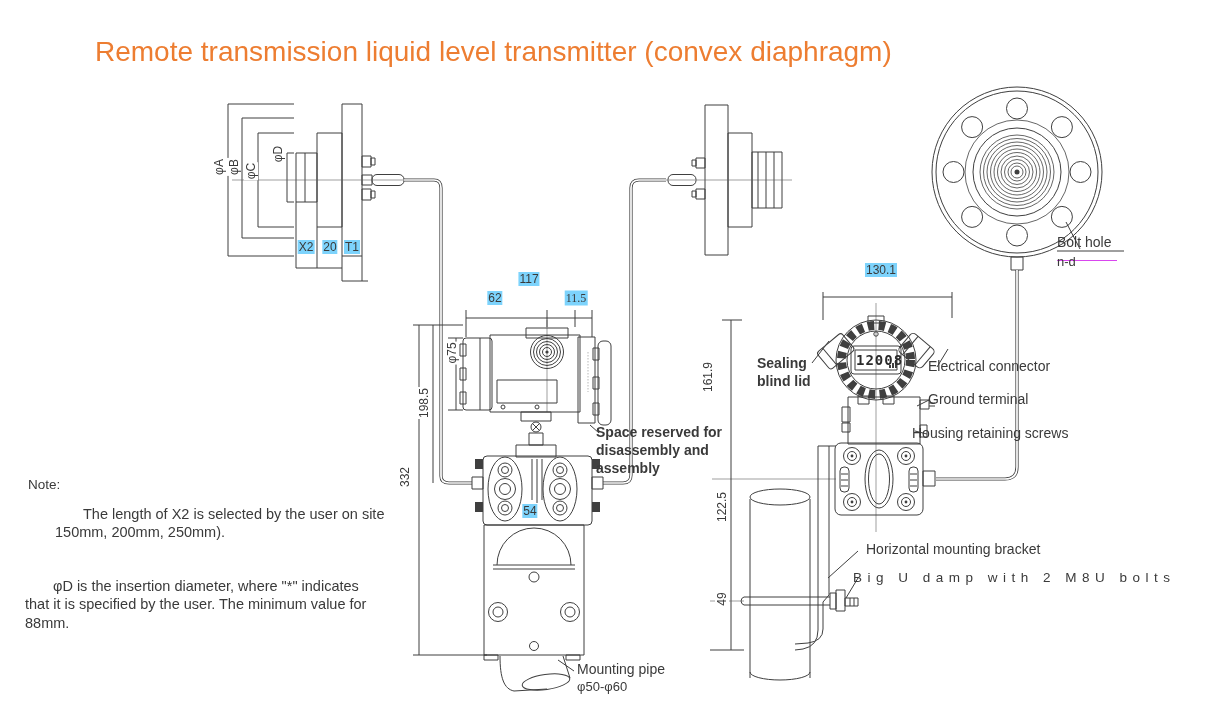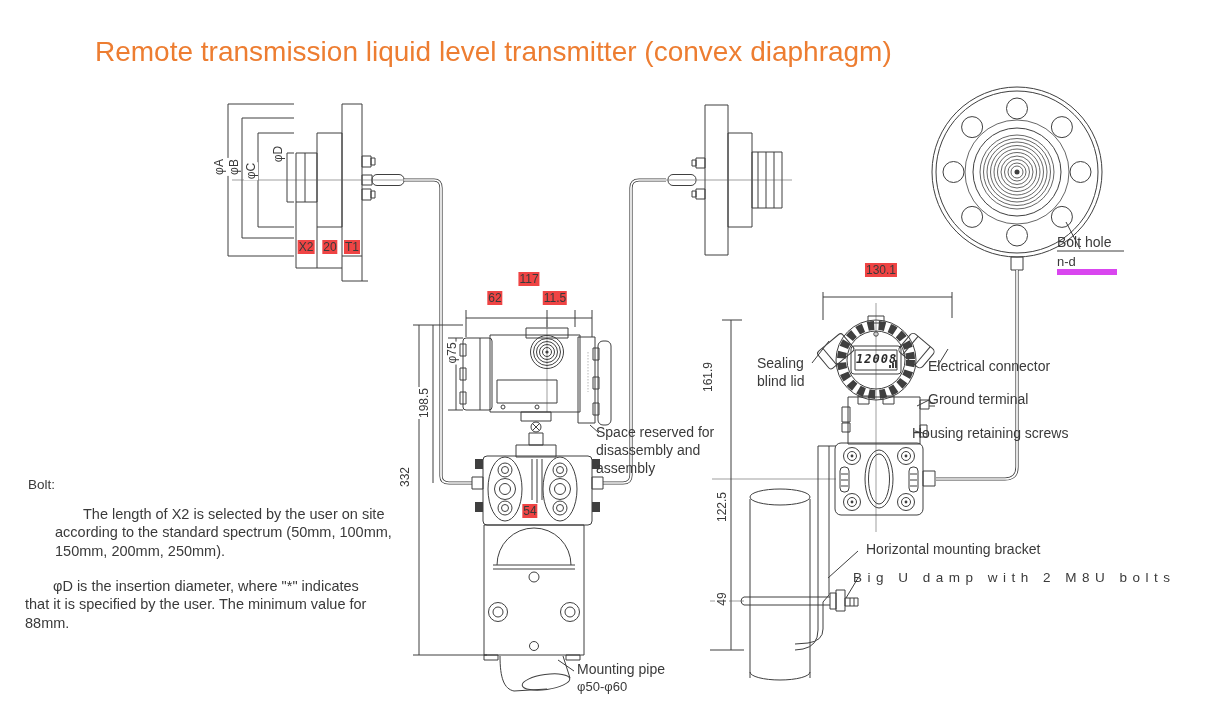--- a/index.html
+++ b/index.html
@@ -10,28 +10,28 @@
   svg .f{fill:#3f3f3f;stroke:none;}
   svg .thin{stroke-width:.6;stroke:#5f5f5f;}
   svg .hair{stroke-width:.8;}
   svg .tube-o{stroke-width:3.2;}
   svg .tube-i{stroke:#fff;stroke-width:1.7;}
   svg .ribs{stroke-width:9;stroke-dasharray:6.5 4.5;}
   svg .mut{stroke:#9a9a9a;stroke-width:.7;stroke-dasharray:1.5 1.5;}
   .abs{position:absolute;}
   #title{left:95px;top:36px;font-size:28px;letter-spacing:0;}
   .lbl{position:absolute;font-size:14px;line-height:1.28;white-space:nowrap;}
-  .lblw{white-space:normal;}
-  .dim{position:absolute;font-size:12px;white-space:nowrap;background:#ef4444;
+  .lblw{white-space:normal;font-weight:bold;}
+  .dim{position:absolute;font-size:12px;white-space:nowrap;background:#7dd3fc;
        transform:translate(-50%,-50%);padding:0 1px;}
   .dimr{position:absolute;font-size:12px;white-space:nowrap;background:#fff;
        transform:translate(-50%,-50%) rotate(-90deg);padding:0 1px;}
-  .underlined{border-bottom:6px solid #d946ef;padding:0 6px 17px 0;}
+  .underlined{border-bottom:1px solid #d946ef;padding:0 6px 8px 0;}
   #lcd{position:absolute;left:856px;top:352px;width:37px;text-align:center;
-       font-family:"DejaVu Sans Mono",monospace;font-style:italic;font-size:12px;
+       font-family:"DejaVu Sans Mono",monospace;font-size:14px;
        font-weight:bold;color:#2a2a2a;letter-spacing:1px;}
   #u-bolt-label{letter-spacing:5.5px;font-size:13.5px;}
   .note{position:absolute;font-size:14.5px;line-height:18.3px;}
   .note .ind{text-indent:28px;}
 </style>
 </head>
 <body>
 
 <svg width="1211" height="710">
 
@@ -326,21 +326,21 @@
 <div class="dimr" style="left:219px;top:167px;">φA</div>
 <div class="dimr" style="left:234px;top:167px;">φB</div>
 <div class="dimr" style="left:251px;top:171px;">φC</div>
 <div class="dimr" style="left:278px;top:154px;">φD</div>
 <div class="dim" style="left:306px;top:247px;">X2</div>
 <div class="dim" style="left:330px;top:247px;">20</div>
 <div class="dim" style="left:352px;top:247px;">T1</div>
 
 <div class="dim" style="left:529px;top:279px;">117</div>
 <div class="dim" style="left:495px;top:298px;">62</div>
-<div class="dim" style="left:555px;top:298px;">11.5</div>
+<div class="dim" style="left:576px;top:298px;font-family:Liberation Serif, serif;">11.5</div>
 <div class="dimr" style="left:452px;top:353px;">φ75</div>
 <div class="dimr" style="left:424px;top:403px;">198.5</div>
 <div class="dimr" style="left:405px;top:477px;">332</div>
 <div class="dim" style="left:530px;top:511px;">54</div>
 
 <div class="lbl lblw" style="left:596px;top:424px;width:130px;">Space reserved for disassembly and assembly</div>
 <div class="lbl" style="left:577px;top:661px;">Mounting pipe</div>
 <div class="lbl" style="left:577px;top:679px;font-size:13px;">φ50-φ60</div>
 
 <div class="lbl underlined" style="left:1057px;top:234px;">Bolt hole</div>
@@ -353,23 +353,22 @@
 
 <div id="lcd">12008</div>
 
 <div class="lbl lblw" style="left:757px;top:355px;width:72px;">Sealing blind lid</div>
 <div class="lbl" style="left:928px;top:358px;">Electrical connector</div>
 <div class="lbl" style="left:928px;top:391px;">Ground terminal</div>
 <div class="lbl" style="left:912px;top:425px;">Housing retaining screws</div>
 <div class="lbl" style="left:866px;top:541px;">Horizontal mounting bracket</div>
 <div class="lbl" id="u-bolt-label" style="left:853px;top:569px;">Big U damp with 2 M8U bolts</div>
 
-<div class="note" style="left:28px;top:476px;font-size:13.5px;">Bolt:</div>
+<div class="note" style="left:28px;top:476px;font-size:13.5px;">Note:</div>
 <div class="note" style="left:25px;top:505px;width:400px;margin-left:30px;">
   <div class="ind">The length of X2 is selected by the user on site</div>
-  <div>according to the standard spectrum (50mm, 100mm,</div>
   <div>150mm, 200mm, 250mm).</div>
 </div>
 <div class="note" style="left:25px;top:577px;width:410px;">
   <div class="ind">φD is the insertion diameter, where "*" indicates</div>
   <div>that it is specified by the user. The minimum value for</div>
   <div>88mm.</div>
 </div>
 
 </body></html>

